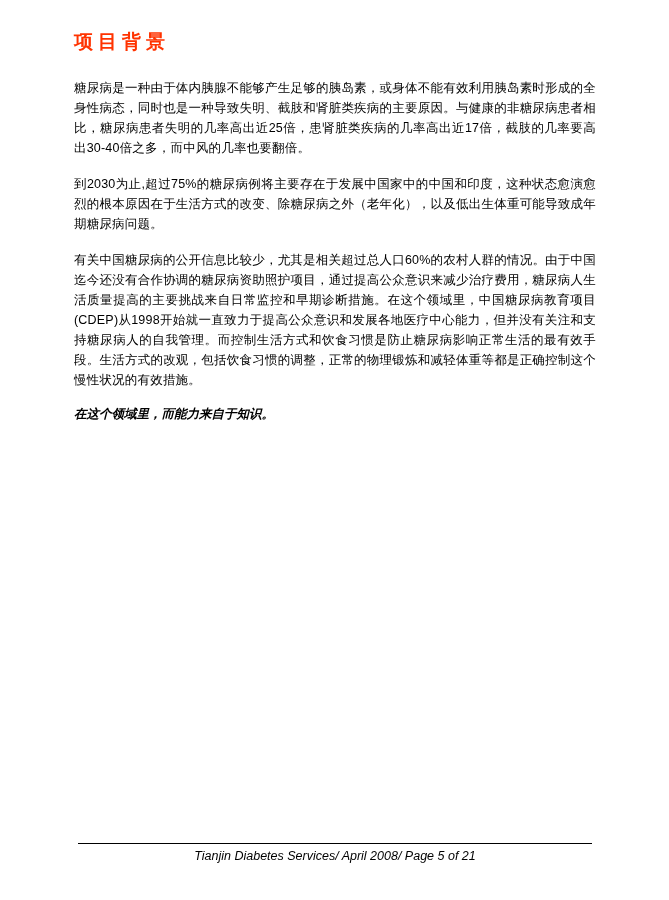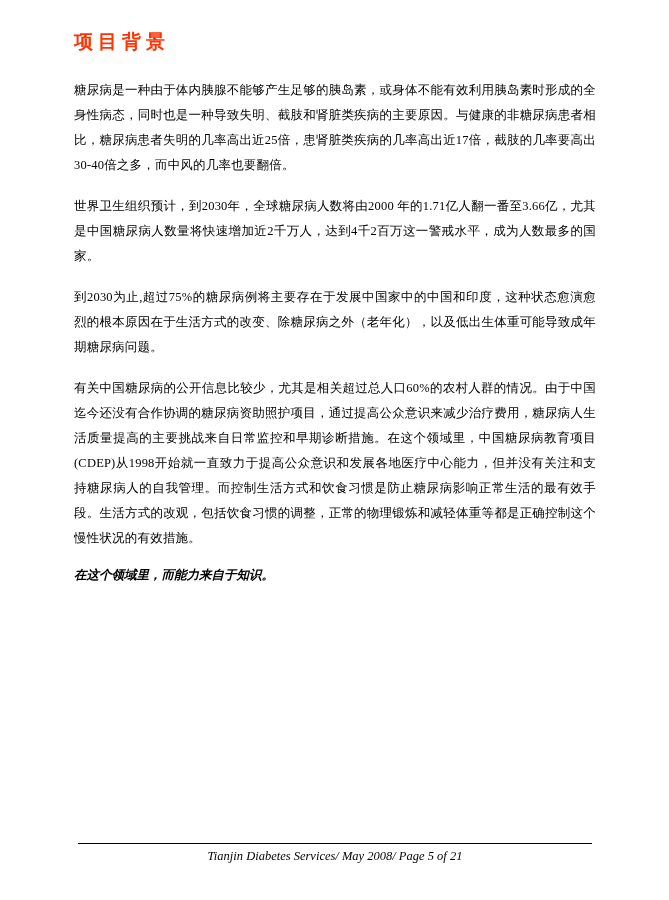--- a/index.html
+++ b/index.html
@@ -5,41 +5,41 @@
   html, body {
     margin: 0;
     padding: 0;
     background: #ffffff;
   }
   .page {
     position: relative;
     width: 669px;
     height: 900px;
     background: #ffffff;
-    font-family: Liberation Serif, serif;
+    font-family: Liberation Sans, sans-serif;
     color: #000000;
     overflow: hidden;
   }
   .content {
     position: absolute;
     left: 74px;
     top: 30px;
     width: 522px;
   }
   .doc-heading {
     font-size: 19px;
     font-weight: bold;
     letter-spacing: 5px;
     color: #ff3300;
     margin: 0 0 24px 0;
     line-height: 24px;
   }
   .doc-paragraph {
     font-size: 12.5px;
-    line-height: 25px;
+    line-height: 20px;
     margin: 0 0 16px 0;
     text-align: justify;
     text-justify: inter-ideograph;
     letter-spacing: 0.2px;
   }
   .doc-quote {
     font-size: 12.5px;
     line-height: 16px;
     margin: 6px 0 0 0;
     font-style: italic;
@@ -62,26 +62,25 @@
 </style>
 </head>
 <body>
 
 <div class="page">
   <div class="content">
     <h1 class="doc-heading">项目背景</h1>
 
     <p class="doc-paragraph">糖尿病是一种由于体内胰腺不能够产生足够的胰岛素，或身体不能有效利用胰岛素时形成的全身性病态，同时也是一种导致失明、截肢和肾脏类疾病的主要原因。与健康的非糖尿病患者相比，糖尿病患者失明的几率高出近25倍，患肾脏类疾病的几率高出近17倍，截肢的几率要高出30-40倍之多，而中风的几率也要翻倍。</p>
 
-    <p class="doc-paragraph">世界卫生组织预计，到2030年，全球糖尿病人数将由2000 年的1.71亿人翻一番至3.66亿，尤其是中国糖尿病人数量将快速增加近2千万人，达到4千2百万这一警戒水平，成为人数最多的国家。</p>
 
 
     <p class="doc-paragraph">到2030为止,超过75%的糖尿病例将主要存在于发展中国家中的中国和印度，这种状态愈演愈烈的根本原因在于生活方式的改变、除糖尿病之外（老年化），以及低出生体重可能导致成年期糖尿病问题。</p>
 
     <p class="doc-paragraph">有关中国糖尿病的公开信息比较少，尤其是相关超过总人口60%的农村人群的情况。由于中国迄今还没有合作协调的糖尿病资助照护项目，通过提高公众意识来减少治疗费用，糖尿病人生活质量提高的主要挑战来自日常监控和早期诊断措施。在这个领域里，中国糖尿病教育项目(CDEP)从1998开始就一直致力于提高公众意识和发展各地医疗中心能力，但并没有关注和支持糖尿病人的自我管理。而控制生活方式和饮食习惯是防止糖尿病影响正常生活的最有效手段。生活方式的改观，包括饮食习惯的调整，正常的物理锻炼和减轻体重等都是正确控制这个慢性状况的有效措施。</p>
 
     <p class="doc-quote">在这个领域里，而能力来自于知识。</p>
   </div>
 
   <div class="footer">
-    <span class="footer-text">Tianjin Diabetes Services/ May 2008/ Page 5 of 21</span>
+    <span class="footer-text">Tianjin Diabetes Services/ April 2008/ Page 5 of 21</span>
   </div>
 </div>
 
 </body></html>

